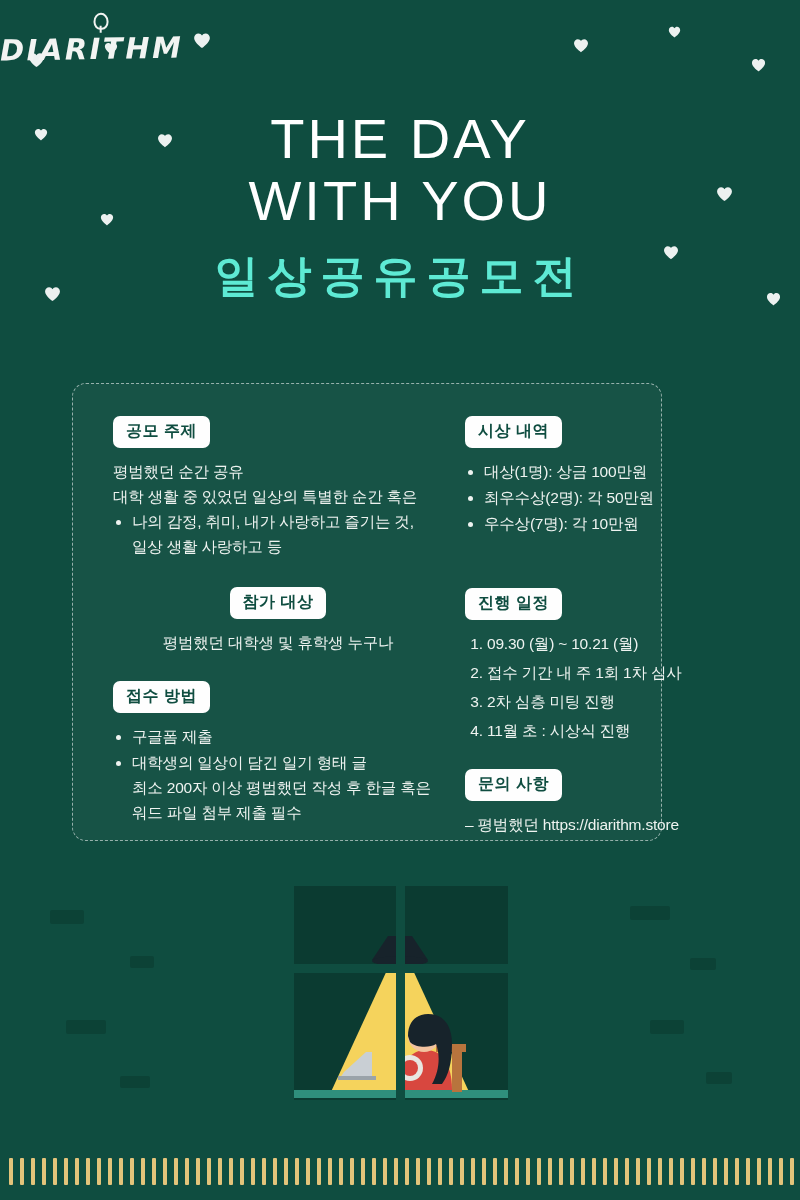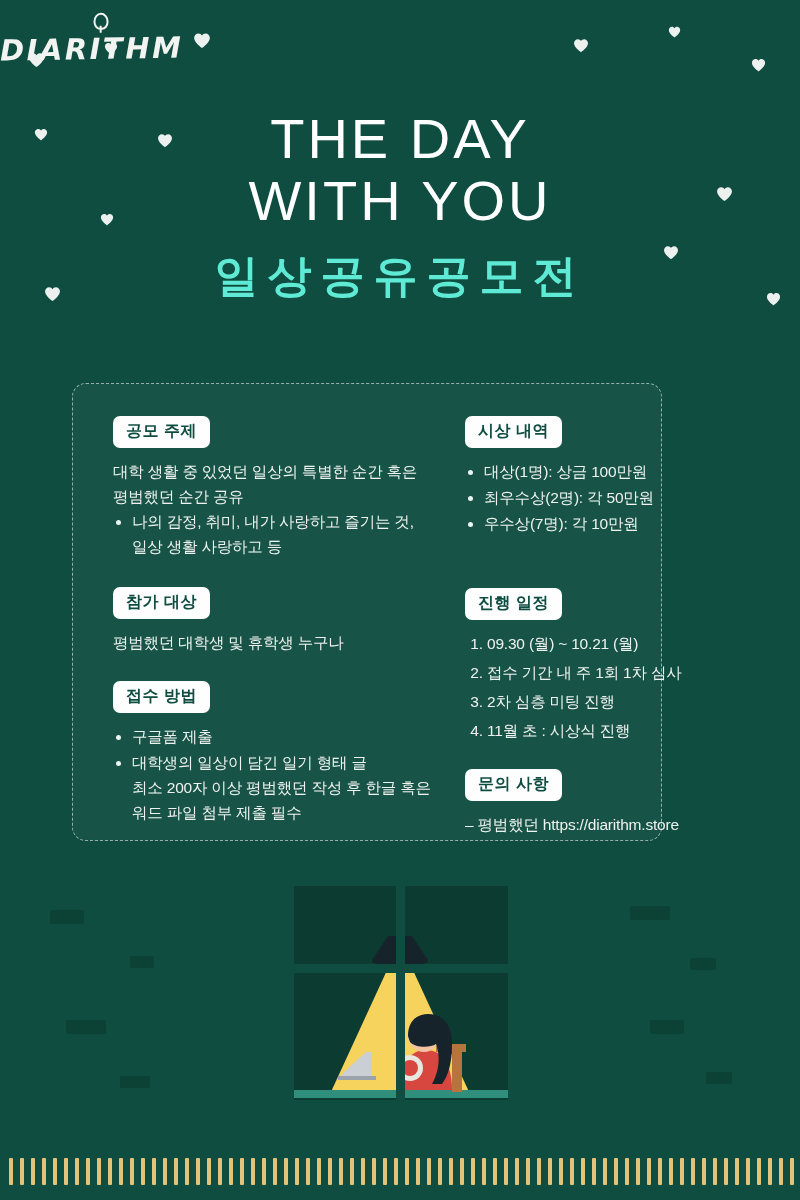--- a/index.html
+++ b/index.html
@@ -287,32 +287,32 @@
     <div class="kr">일상공유공모전</div>
   </div>
 
   <div class="content-box">
 
     <div class="col-left">
 
       <div class="sect">
         <span class="tag">공모 주제</span>
         <div class="sect-body">
+          <span class="plain-line">평범했던 순간 공유</span>
           <span class="plain-line">대학 생활 중 있었던 일상의 특별한 순간 혹은</span>
-          <span class="plain-line">평범했던 순간 공유</span>
           <ul class="bullets">
             <li>
               <span>나의 감정, 취미, 내가 사랑하고 즐기는 것,</span><br>
               <span>일상 생활 사랑하고 등</span>
             </li>
           </ul>
         </div>
       </div>
 
-      <div class="sect" style="margin-top:28px;">
+      <div class="sect" style="margin-top:28px;text-align:center;">
         <span class="tag">참가 대상</span>
         <div class="sect-body">
           <span class="plain-line">평범했던 대학생 및 휴학생 누구나</span>
         </div>
       </div>
 
       <div class="sect" style="margin-top:26px;">
         <span class="tag">접수 방법</span>
         <div class="sect-body">
           <ul class="bullets">

